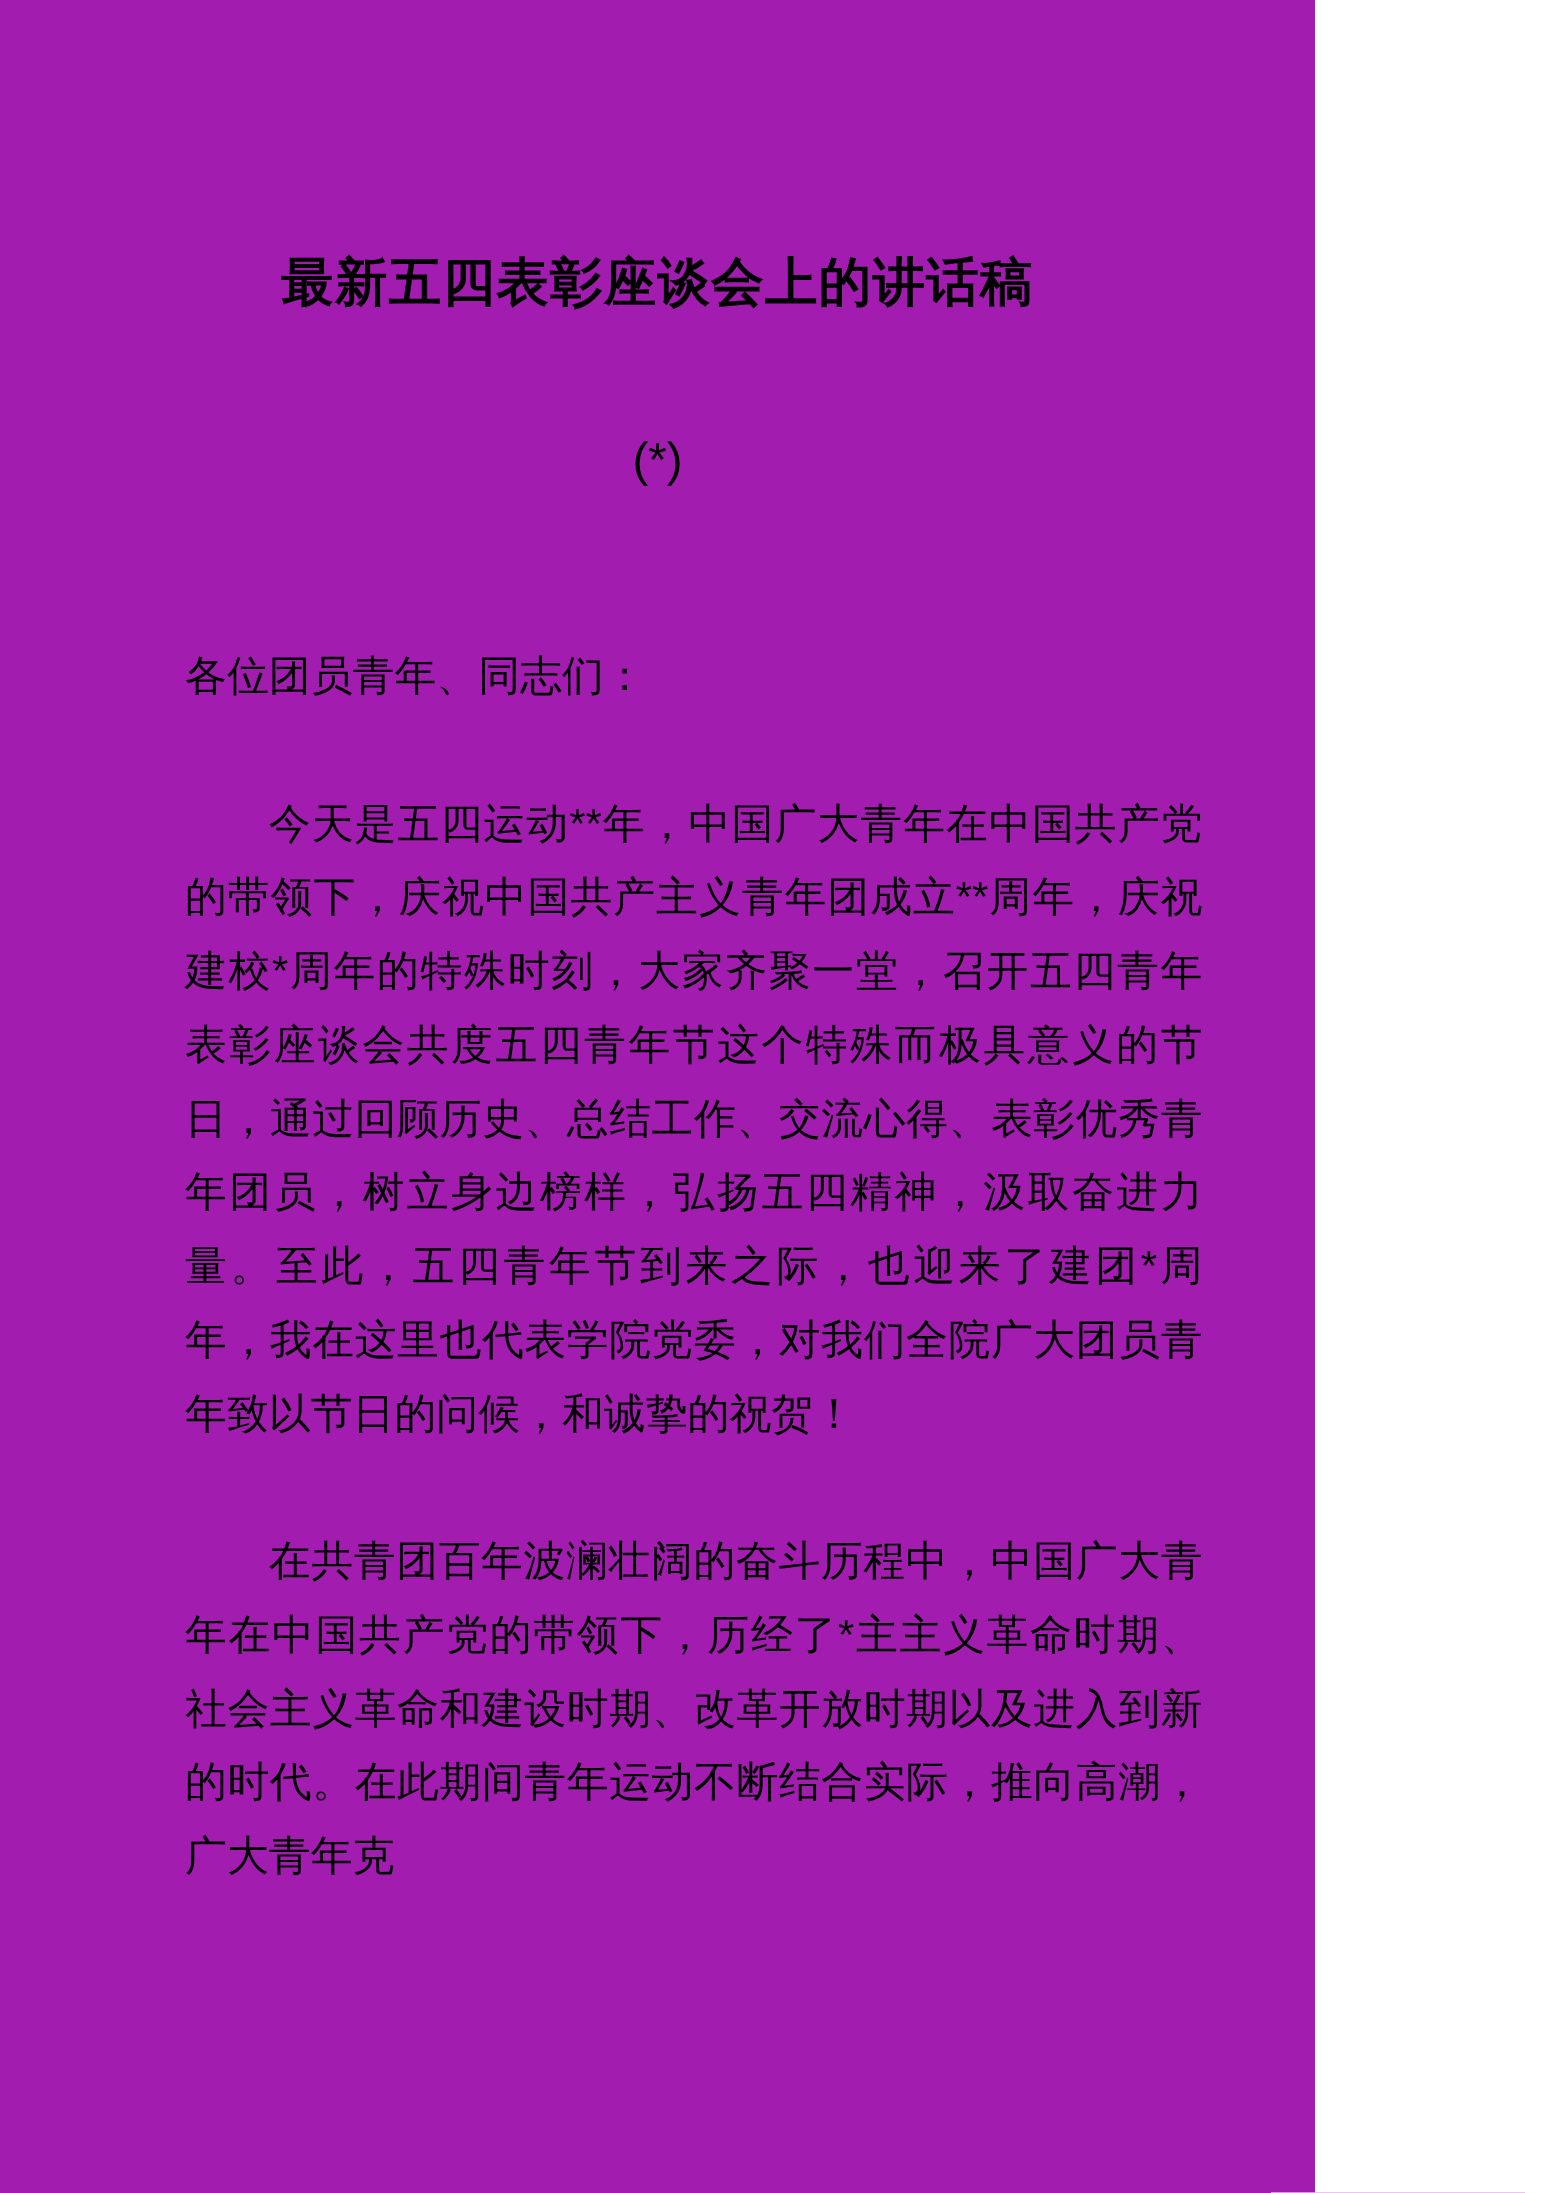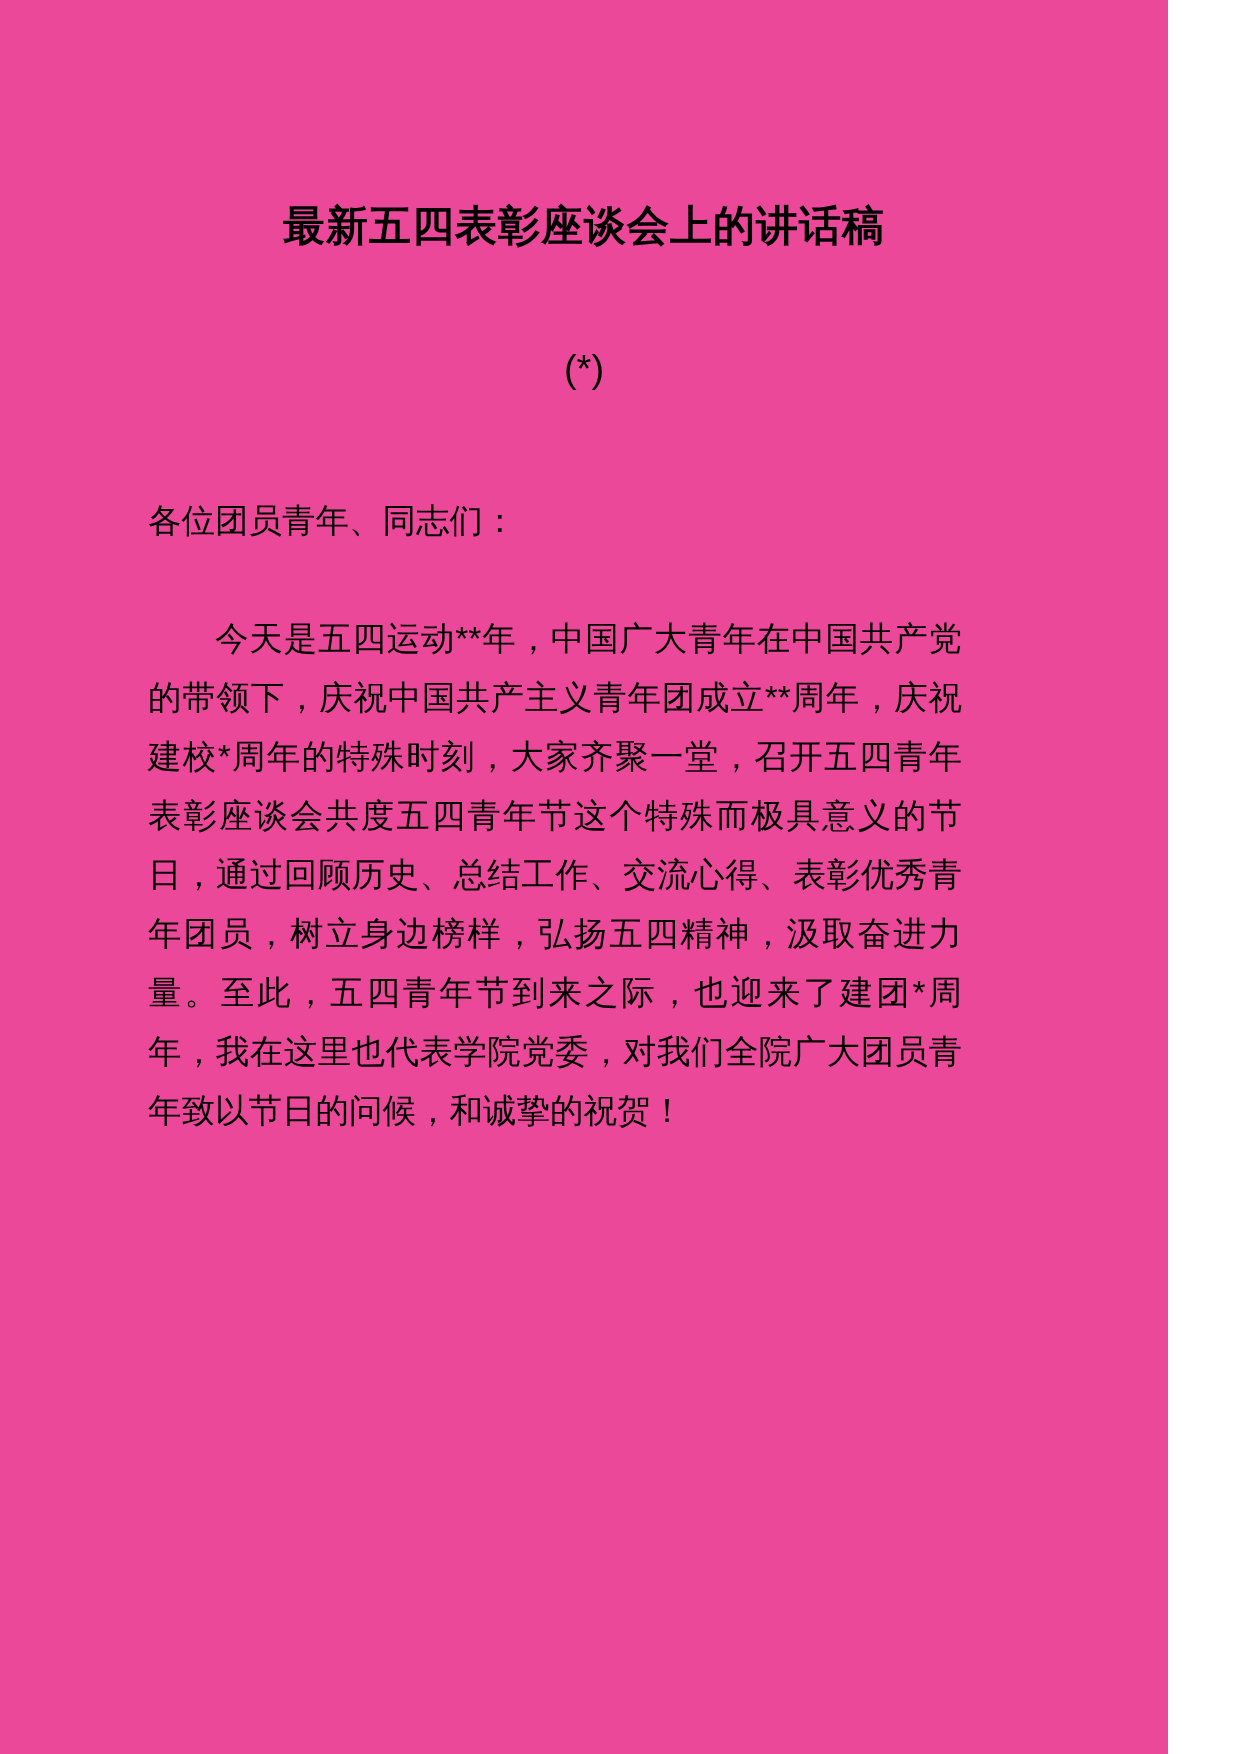--- a/index.html
+++ b/index.html
@@ -6,23 +6,23 @@
     margin: 0;
     padding: 0;
     background: #ffffff;
   }
   body {
     font-family: "Liberation Sans", "DejaVu Sans", sans-serif;
     color: #000000;
   }
   .page {
     position: relative;
-    width: 1168px;
+    width: 1052px;
     height: 1754px;
-    background: #ec4899;
+    background: #a21caf;
     overflow: hidden;
     box-sizing: border-box;
   }
   .doc-title {
     position: absolute;
     left: 0;
     right: 0;
     top: 172px;
     text-align: center;
     font-size: 42px;
@@ -38,21 +38,21 @@
     top: 345px;
     text-align: center;
     font-size: 38px;
     font-weight: normal;
     line-height: 1.3;
     color: #000000;
   }
   .body-block {
     position: absolute;
     left: 148px;
-    top: 491px;
+    top: 512px;
     width: 814px;
   }
   .para {
     font-size: 33.5px;
     line-height: 59px;
     text-align: justify;
     text-justify: inter-character;
     color: #000000;
     margin: 0;
     word-break: break-all;
@@ -81,16 +81,17 @@
   <div class="doc-subtitle">(*)</div>
 
   <div class="body-block">
 
     <p class="para salutation">各位团员青年、同志们：</p>
 
     <p class="para indent">今天是五四运动**年，中国广大青年在中国共产党的带领下，庆祝中国共产主义青年团成立**周年，庆祝建校*周年的特殊时刻，大家齐聚一堂，召开五四青年表彰座谈会共度五四青年节这个特殊而极具意义的节日，通过回顾历史、总结工作、交流心得、表彰优秀青年团员，树立身边榜样，弘扬五四精神，汲取奋进力量。至此，五四青年节到来之际，也迎来了建团*周年，我在这里也代表学院党委，对我们全院广大团员青年致以节日的问候，和诚挚的祝贺！</p>
 
     <div class="para-gap"></div>
 
+    <p class="para indent">在共青团百年波澜壮阔的奋斗历程中，中国广大青年在中国共产党的带领下，历经了*主主义革命时期、社会主义革命和建设时期、改革开放时期以及进入到新的时代。在此期间青年运动不断结合实际，推向高潮，广大青年克</p>
 
   </div>
 
 </div>
 
 </body></html>

